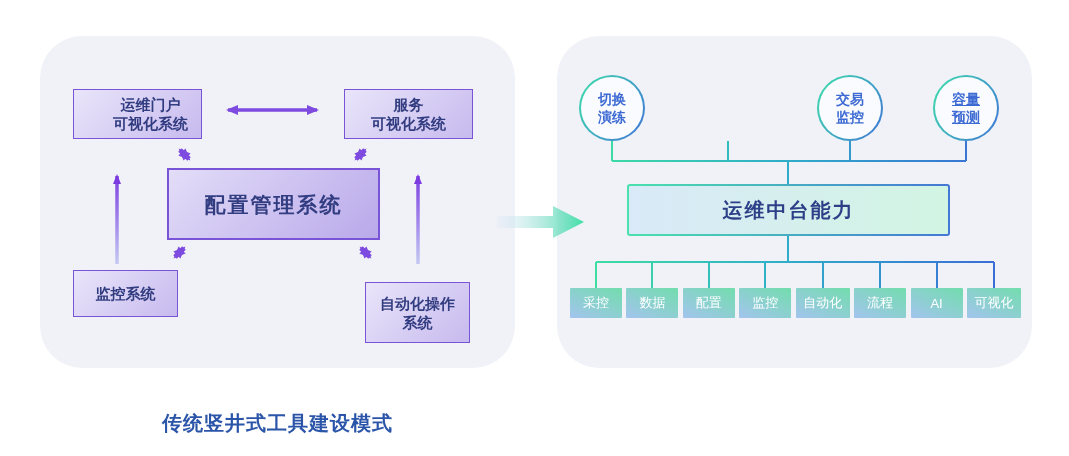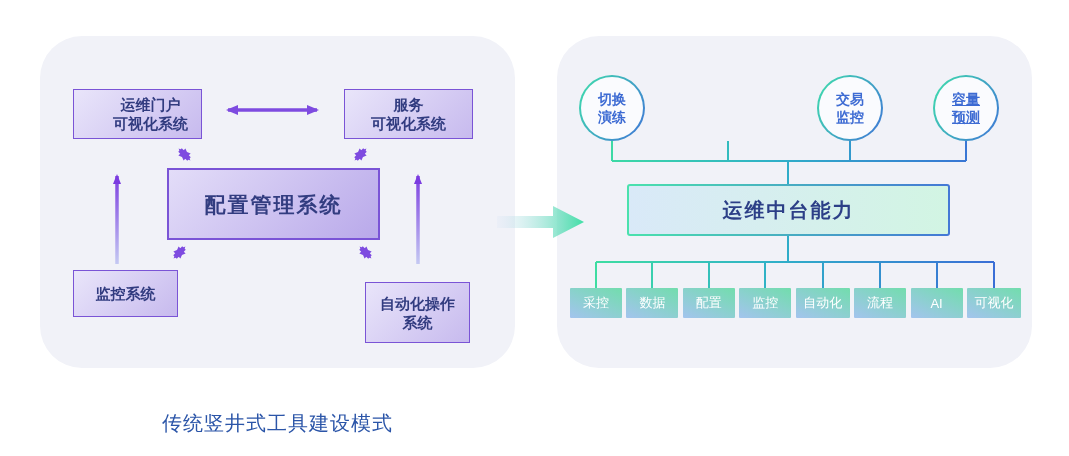--- a/index.html
+++ b/index.html
@@ -30,21 +30,21 @@
     background:linear-gradient(90deg,#d9e9f8,#d2f5e3) padding-box,linear-gradient(90deg,#4ae2ad,#4478d6) border-box;
     display:flex;align-items:center;justify-content:center;
     font-size:20px;font-weight:700;letter-spacing:2px;color:var(--bar_text);}
   #modules-row{position:absolute;z-index:2;left:13px;top:252px;width:451px;height:30px;
     display:flex;justify-content:space-between;}
   .module-box{height:30px;display:flex;align-items:center;justify-content:center;
     background:linear-gradient(205deg,#72ddad 0%,#a3c4ee 100%);
     color:var(--module_text);font-size:13px;font-weight:500;border-radius:1px;flex:0 0 auto;}
   .module-box.w52{width:52px;} .module-box.w54{width:54px;}
   .caption{position:absolute;top:410px;width:475px;text-align:center;z-index:2;
-    font-size:20px;font-weight:400;letter-spacing:1px;color:var(--caption_color);}
+    font-size:20px;font-weight:700;letter-spacing:1px;color:var(--caption_color);}
   #caption-left{left:40px;} #caption-right{left:557px;}
 </style>
 </head>
 <body>
 
 <div id="canvas">
 
   <div class="panel" id="left-panel"></div>
   <div class="panel" id="right-panel"></div>
 

